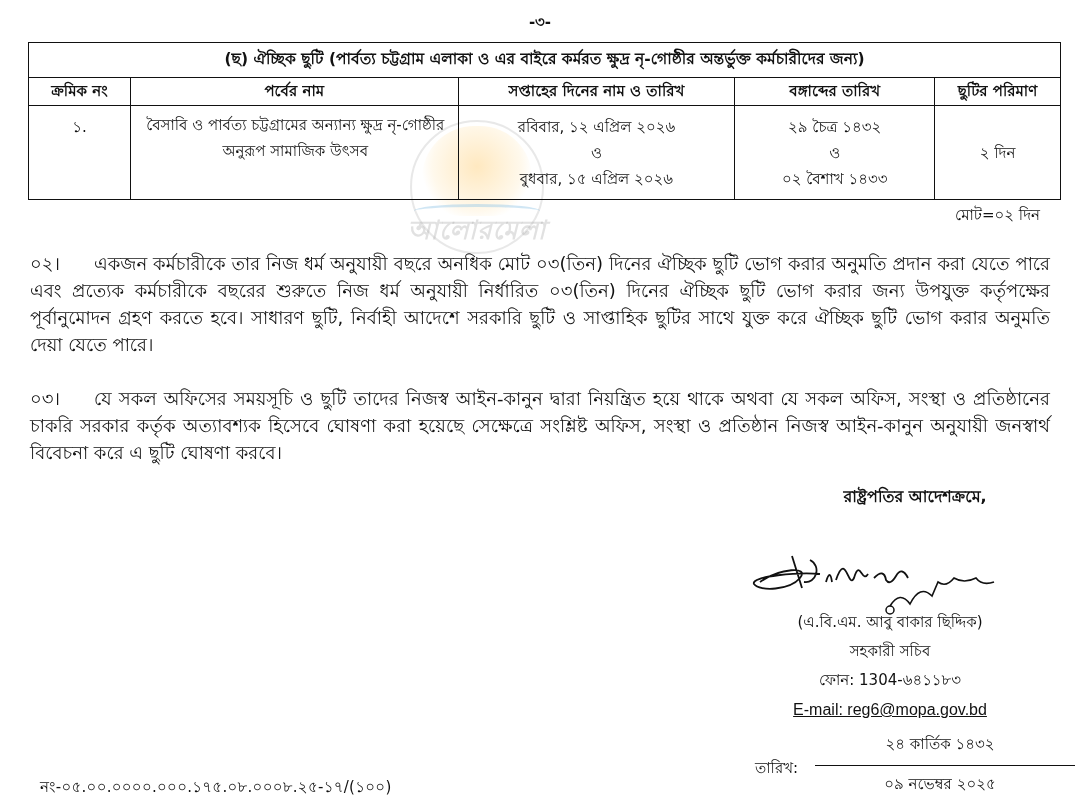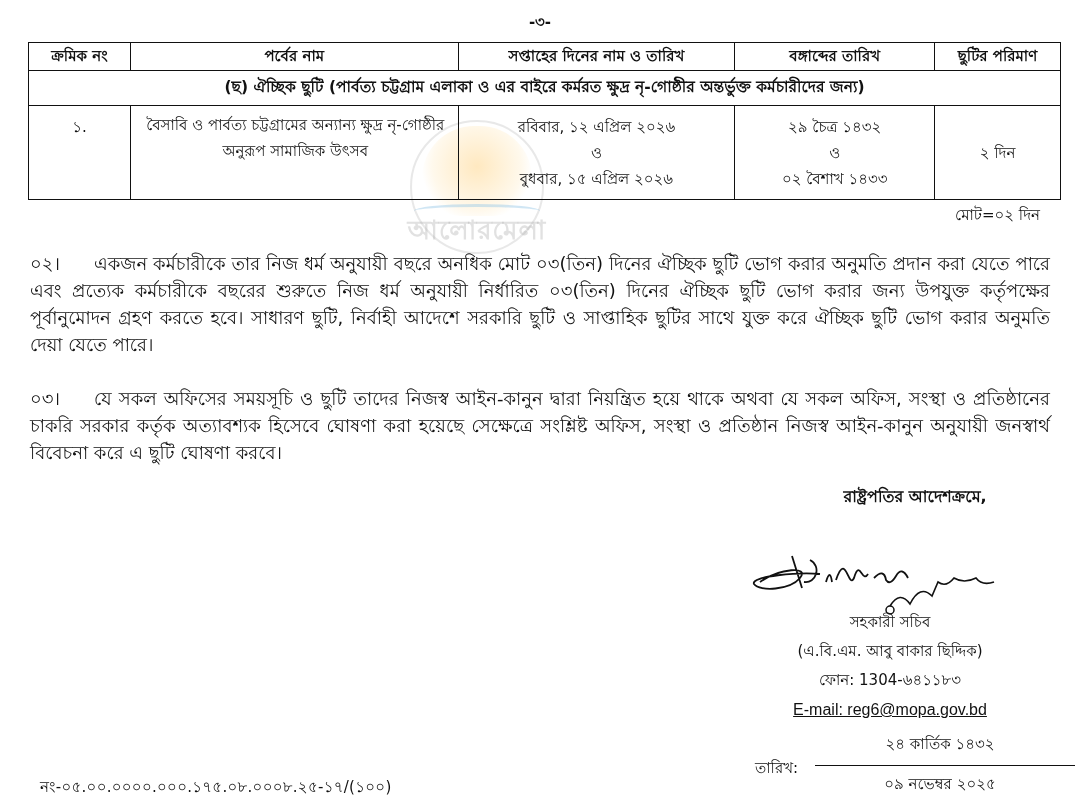--- a/index.html
+++ b/index.html
@@ -33,20 +33,21 @@
     }
     .wm-wave {
       position: absolute; left: 22px; top: 92px; width: 126px; height: 14px;
       border-radius: 50%;
       border-top: 3px solid rgba(150,200,230,0.45);
     }
     .wm-text {
       position: absolute; left: 0; top: 98px; width: 170px; text-align: center;
       font-size: 26px; font-weight: bold; color: rgba(170,170,170,0.35);
       letter-spacing: 1px;
+      font-style: italic;
     }
 
     
     table.leave {
       position: absolute; left: 28px; top: 42px; width: 1033px;
       border-collapse: collapse;
       font-size: 15px;
     }
     table.leave td, table.leave th {
       border: 1.5px solid #111;
@@ -120,28 +121,28 @@
   <div class="watermark">
     <div class="wm-sun"></div>
     <div class="wm-ring"></div>
     <div class="wm-wave"></div>
     <div class="wm-text">আলোরমেলা</div>
   </div>
 
   <table class="leave">
     <tbody>
         <tr>
+      <td colspan="5" class="title-cell">(ছ) ঐচ্ছিক ছুটি (পার্বত্য চট্টগ্রাম এলাকা ও এর বাইরে কর্মরত ক্ষুদ্র নৃ-গোষ্ঠীর অন্তর্ভুক্ত কর্মচারীদের জন্য)</td>
+    </tr>
+    <tr>
       <th class="col-serial-h">ক্রমিক নং</th>
       <th>পর্বের নাম</th>
       <th>সপ্তাহের দিনের নাম ও তারিখ</th>
       <th>বঙ্গাব্দের তারিখ</th>
       <th>ছুটির পরিমাণ</th>
-    </tr>
-    <tr>
-      <td colspan="5" class="title-cell">(ছ) ঐচ্ছিক ছুটি (পার্বত্য চট্টগ্রাম এলাকা ও এর বাইরে কর্মরত ক্ষুদ্র নৃ-গোষ্ঠীর অন্তর্ভুক্ত কর্মচারীদের জন্য)</td>
     </tr>
     <tr class="data-row">
       <td class="col-serial">১.</td>
       <td class="col-festival">বৈসাবি ও পার্বত্য চট্টগ্রামের অন্যান্য ক্ষুদ্র নৃ-গোষ্ঠীর অনুরূপ সামাজিক উৎসব</td>
       <td class="col-weekday">
         <div>রবিবার, ১২ এপ্রিল ২০২৬</div>
         <div>ও</div>
         <div>বুধবার, ১৫ এপ্রিল ২০২৬</div>
       </td>
       <td class="col-bangla">
@@ -166,22 +167,22 @@
 
   <div class="order-by">রাষ্ট্রপতির আদেশক্রমে,</div>
 
   <svg class="signature" viewBox="0 0 310 70">
     <path d="M20 34 C 40 20, 70 18, 60 30 C 50 42, 20 44, 14 36 C 10 28, 60 24, 80 26 M 52 8 L 62 40 M 70 12 C 82 18, 76 36, 64 34 M 86 34 q 4 -14 6 0 M 96 32 c 10 -30, 12 10, 18 -2 c 6 -20, 8 6, 14 -4 M 134 30 q 10 -10 12 2 q 4 6 10 -4 q 6 -10 12 2" fill="none" stroke="#111" stroke-width="1.8"></path>
     <path d="M150 58 q 10 -16 20 -2 q 10 -20 22 -8 l 6 -14 q 8 6 16 -4 q 10 6 22 0 q 6 8 18 4" fill="none" stroke="#111" stroke-width="1.6"></path>
     <circle cx="150" cy="62" r="4" fill="none" stroke="#111" stroke-width="1.5"></circle>
   </svg>
 
   <div class="sign-block">
+    <div>(এ.বি.এম. আবু বাকার ছিদ্দিক)</div>
     <div>সহকারী সচিব</div>
-    <div>(এ.বি.এম. আবু বাকার ছিদ্দিক)</div>
     <div>ফোন: 1304-৬৪১১৮৩</div>
     <div class="email">E-mail: reg6@mopa.gov.bd</div>
   </div>
 
   <div class="date-block">
     <span class="date-label">তারিখ:</span>
     <span class="date-top">২৪ কার্তিক ১৪৩২</span>
     <div class="date-line"></div>
     <span class="date-bottom">০৯ নভেম্বর ২০২৫</span>
   </div>

